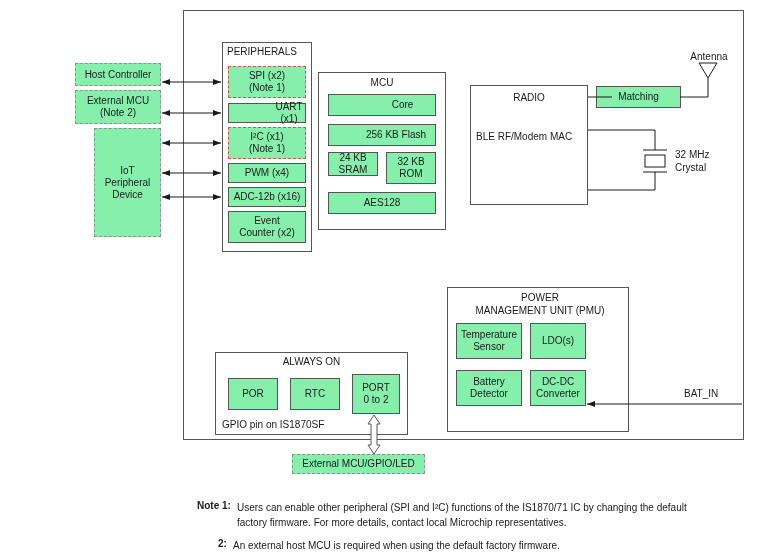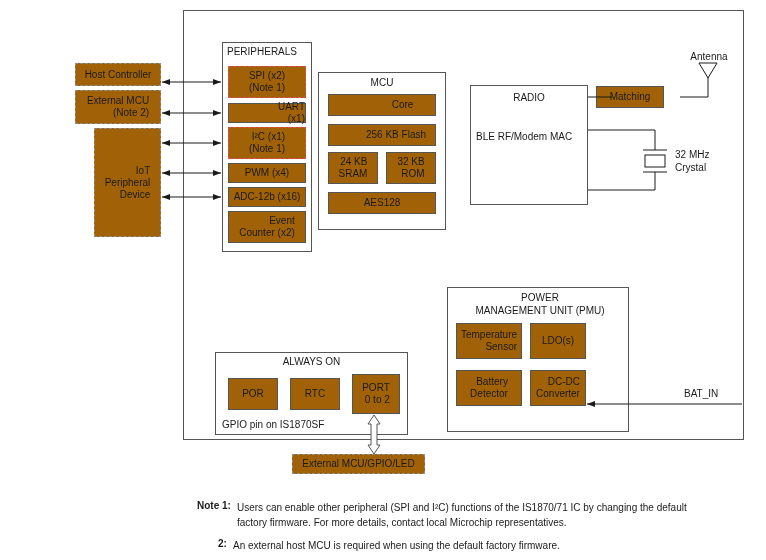--- a/index.html
+++ b/index.html
@@ -1,22 +1,22 @@
 <!DOCTYPE html>
 <html><head>
 <meta charset="utf-8">
 <style>
   * { margin:0; padding:0; box-sizing:border-box; }
   html,body { background:#ffffff; }
   body { font-family:"Liberation Sans", sans-serif; color:#1a1a1a; }
   .canvas { position:relative; width:766px; height:560px; background:#ffffff; overflow:hidden; }
   .group { position:absolute; border:1px solid #555555; background:#ffffff; }
   .box { position:absolute; display:flex; align-items:center; justify-content:center;
-         text-align:right; font-size:10px; line-height:1.2; white-space:pre-line;
-         background:#a16207; border:1px solid #555555; color:#1a1a1a; }
+         text-align:center; font-size:10px; line-height:1.2; white-space:pre-line;
+         background:#86efac; border:1px solid #555555; color:#1a1a1a; }
   .dashed-gray { border:1px dashed #8f8f8f; }
   .dashed-red  { border:1px dashed #e04f4f; }
   .label { position:absolute; font-size:10px; line-height:1.25; white-space:pre-line; color:#1a1a1a; }
   .center { text-align:center; }
   svg.overlay { position:absolute; left:0; top:0; pointer-events:none; }
   .note-label { position:absolute; font-size:10px; font-weight:bold; white-space:nowrap; }
   .note-text  { position:absolute; font-size:10px; line-height:1.5; white-space:pre-line; }
 </style>
 </head>
 <body>
@@ -41,31 +41,31 @@
 (Note 1)</div>
   <div class="box" style="left:228px;top:163px;width:78px;height:20px;">PWM (x4)</div>
   <div class="box" style="left:228px;top:187px;width:78px;height:20px;">ADC-12b (x16)</div>
   <div class="box" style="left:228px;top:211px;width:78px;height:32px;">Event
 Counter (x2)</div>
 
   <div class="group" style="left:318px;top:72px;width:128px;height:158px;"></div>
   <div class="label center" style="left:318px;top:77px;width:128px;">MCU</div>
   <div class="box" style="left:328px;top:94px;width:108px;height:22px;padding-left:41px;">Core</div>
   <div class="box" style="left:328px;top:124px;width:108px;height:22px;padding-left:28px;">256 KB Flash</div>
-  <div class="box" style="left:328px;top:152px;width:50px;height:32px;">24 KB
+  <div class="box" style="left:328px;top:152px;width:50px;height:24px;">24 KB
 SRAM</div>
   <div class="box" style="left:386px;top:152px;width:50px;height:32px;">32 KB
 ROM</div>
   <div class="box" style="left:328px;top:192px;width:108px;height:22px;">AES128</div>
 
   <div class="group" style="left:470px;top:85px;width:118px;height:120px;"></div>
   <div class="label center" style="left:470px;top:92px;width:118px;">RADIO</div>
   <div class="label" style="left:476px;top:131px;width:110px;">BLE RF/Modem MAC</div>
 
-  <div class="box" style="left:596px;top:86px;width:68px;height:22px;">Matching</div>
+  <div class="box" style="left:596px;top:86px;width:85px;height:22px;">Matching</div>
 
   <div class="label center" style="left:680px;top:51px;width:58px;">Antenna</div>
 
   <div class="label" style="left:675px;top:149px;">32 MHz
 Crystal</div>
 
   <div class="group" style="left:447px;top:287px;width:182px;height:145px;"></div>
   <div class="label center" style="left:447px;top:292px;width:186px;">POWER
 MANAGEMENT UNIT (PMU)</div>
   <div class="box" style="left:530px;top:323px;width:56px;height:36px;">LDO(s)</div>

